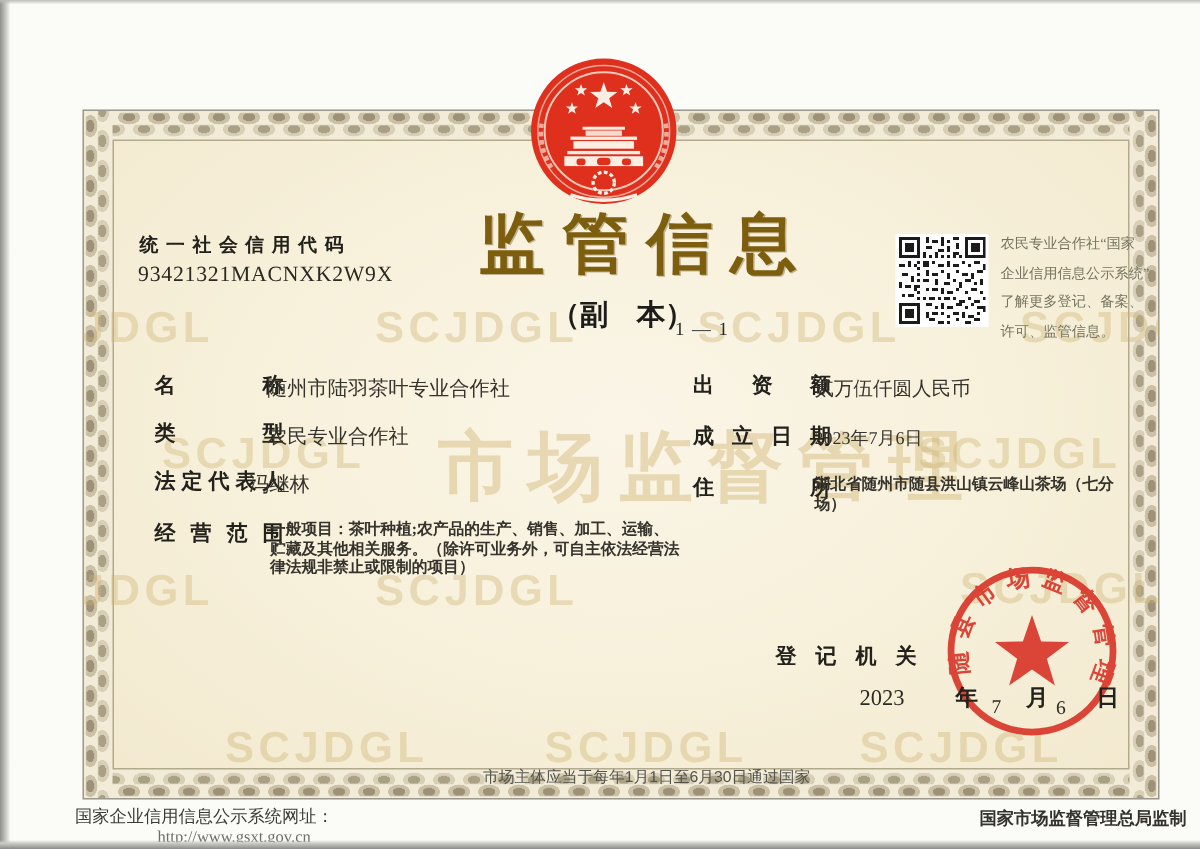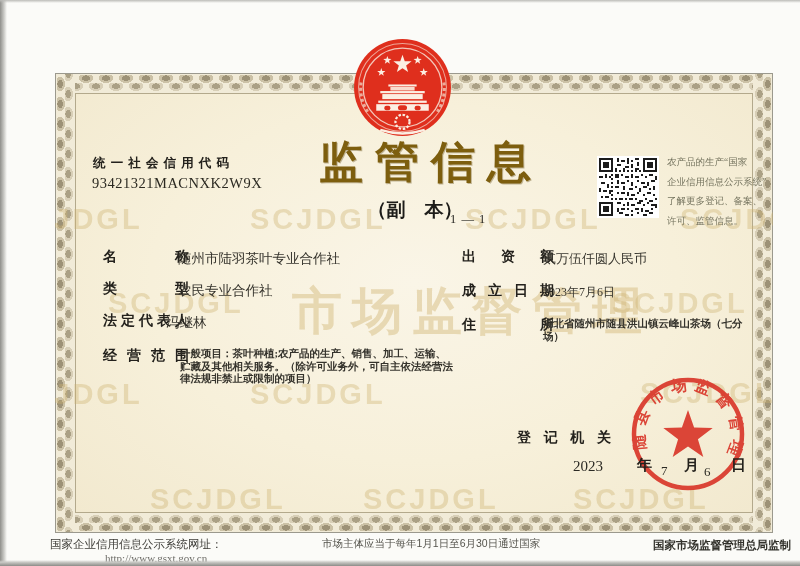--- a/index.html
+++ b/index.html
@@ -80,21 +80,21 @@
   .reg-label{left:517px;top:429px;width:94px;font-size:14px;font-weight:bold;color:#23211c;}
 
   
   .seal{left:628px;top:374px;width:120px;height:120px;opacity:.92;}
   .date-part{position:absolute;color:#23211c;}
   .d-serif{font-family:"Liberation Serif",serif;color:#2b2a24;text-align:center;}
 
   
   .f-site-label{left:50px;top:537px;font-size:11.5px;color:#3c3b36;}
   .f-site-url{left:105px;top:552px;font-size:11px;font-family:"Liberation Serif",serif;color:#6e6d68;}
-  .f-notice{left:322px;top:537px;font-size:10.5px;line-height:12.5px;color:#54534c;}
+  .f-notice{left:322px;top:512px;font-size:10.5px;line-height:12.5px;color:#54534c;}
   .f-publisher{left:653px;top:538px;font-size:11.5px;font-weight:600;color:#33322c;text-align:right;}
 </style>
 </head>
 <body>
 
 <div class="abs cert">
   <div class="edge t"></div>
   <div class="edge b"></div>
   <div class="edge l"></div>
   <div class="edge r"></div>
@@ -165,21 +165,21 @@
   <g fill="#1b1b1b">
     <path d="M0 0h7v7h-7z M22 0h7v7h-7z M0 22h7v7h-7z"></path>
     <path fill="#fff" d="M1 1h5v5h-5z M23 1h5v5h-5z M1 23h5v5h-5z"></path>
     <path d="M2 2h3v3h-3z M24 2h3v3h-3z M2 24h3v3h-3z"></path>
     <path d="M8 6h1v1h-1z M10 6h1v1h-1z M12 6h1v1h-1z M14 6h1v1h-1z M16 6h1v1h-1z M18 6h1v1h-1z M20 6h1v1h-1z M6 8h1v1h-1z M6 10h1v1h-1z M6 12h1v1h-1z M6 14h1v1h-1z M6 16h1v1h-1z M6 18h1v1h-1z M6 20h1v1h-1z"></path>
     <path d="M9 0h1v2h-1z M11 1h2v1h-2z M14 0h1v3h-1z M16 1h1v1h-1z M18 0h2v1h-2z M19 2h1v2h-1z M9 3h2v1h-2z M13 4h2v1h-2z M16 3h1v2h-1z M8 5h1v1h-1z M12 5h1v1h-1z M18 5h2v1h-2z M0 9h2v1h-2z M3 8h1v2h-1z M5 9h1v1h-1z M1 12h2v1h-2z M4 13h1v2h-1z M0 15h1v2h-1z M2 16h2v1h-2z M5 16h1v2h-1z M1 19h1v1h-1z M3 19h2v1h-2z M8 8h2v2h-2z M11 8h1v1h-1z M13 9h2v1h-2z M16 8h1v2h-1z M18 9h2v1h-2z M21 8h1v1h-1z M23 9h1v1h-1z M25 8h2v1h-2z M28 9h1v2h-1z M9 11h1v2h-1z M11 12h2v1h-2z M14 11h1v1h-1z M16 12h1v2h-1z M19 11h1v1h-1z M21 12h2v1h-2z M24 12h1v2h-1z M26 11h2v1h-2z M8 14h2v1h-2z M12 14h1v2h-1z M15 15h2v1h-2z M18 14h1v1h-1z M20 15h1v2h-1z M22 14h2v1h-2z M25 15h1v1h-1z M27 14h1v2h-1z M9 17h1v1h-1z M11 17h2v1h-2z M14 17h1v2h-1z M16 18h2v1h-2z M19 17h1v1h-1z M22 18h1v1h-1z M24 17h2v1h-2z M27 18h1v1h-1z M8 20h1v1h-1z M10 20h2v1h-2z M13 20h1v1h-1z M15 20h2v1h-2z M18 20h1v1h-1z M20 21h2v1h-2z M23 20h1v1h-1z M25 21h2v1h-2z M28 20h1v1h-1z M9 22h2v1h-2z M12 23h1v1h-1z M14 22h1v2h-1z M16 23h2v1h-2z M19 22h2v1h-2z M22 23h1v1h-1z M24 22h1v1h-1z M26 23h2v1h-2z M9 25h1v2h-1z M11 25h2v1h-2z M14 25h1v1h-1z M16 26h1v1h-1z M18 25h2v1h-2z M21 25h1v2h-1z M23 26h2v1h-2z M26 25h1v1h-1z M28 23h1v2h-1z M10 27h2v1h-2z M13 28h2v1h-2z M16 28h1v1h-1z M19 27h1v1h-1z M22 28h2v1h-2z M25 27h2v1h-2z"></path>
   </g>
 </svg>
 
 <div class="abs qr-caption">
-  <div>农产品的生产“国家</div>
+  <div>农民专业合作社“国家</div>
   <div>企业信用信息公示系统”</div>
   <div>了解更多登记、备案、</div>
   <div>许可、监管信息。</div>
 </div>
 
 <div class="row" style="left:103px;top:248px">
   <span class="lbl w86" data-justify="">
       <span>名</span>
       <span>称</span>
     </span>

